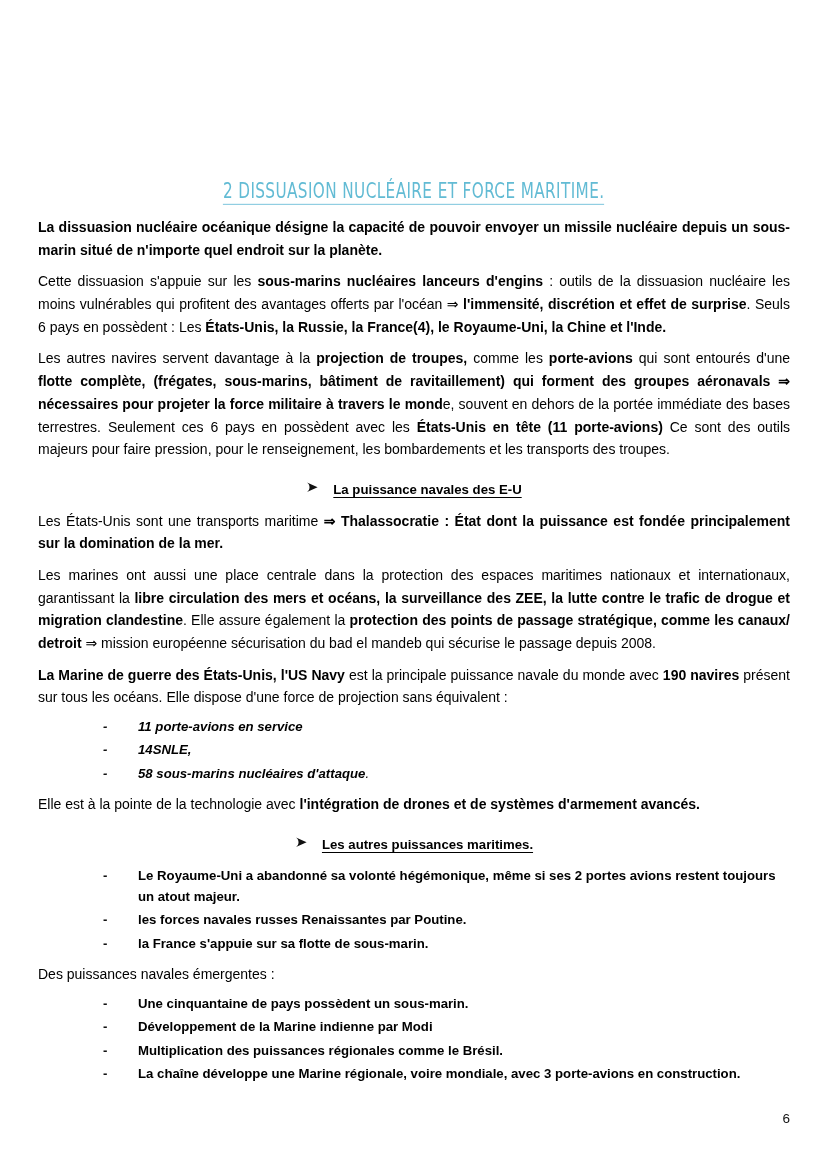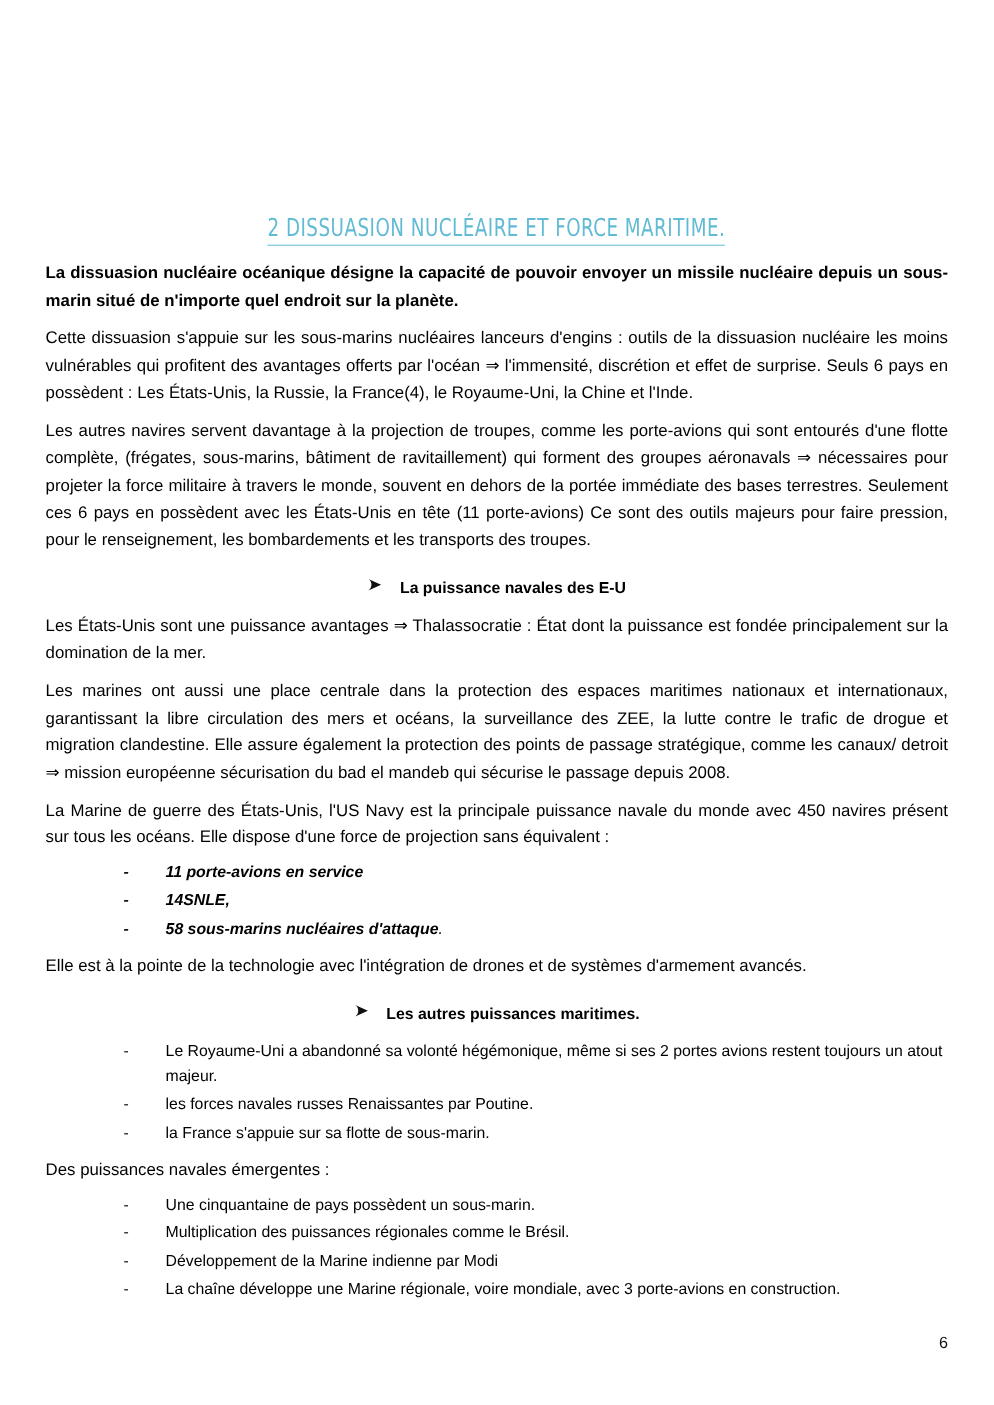--- a/index.html
+++ b/index.html
@@ -50,58 +50,60 @@
   p.body {
     margin: 0 0 9px 0;
     font-size: 14px;
     line-height: 1.62;
     text-align: justify;
     text-justify: inter-word;
     color: #000000;
   }
   p.body.first { margin-top: 11px; }
   p.body.tight { margin-bottom: 7px; }
-  p.body b, p.body strong { font-weight: 400; }
+  p.body b, p.body strong { font-weight: 700; }
 
   .allbold { font-weight: 700; }
 
   
   .subhead {
     margin: 19px 0 10px 0;
     text-align: center;
     font-size: 13.2px;
     line-height: 1.5;
   }
   .subhead .arrow {
     display: inline-block;
     font-family: "DejaVu Sans", sans-serif;
     font-size: 12px;
     color: #111;
     margin-right: 14px;
     vertical-align: 1px;
   }
   .subhead .stext {
     font-weight: 700;
+    text-decoration: underline;
     text-underline-offset: 2.5px;
     text-decoration-thickness: 1.2px;
   }
 
   
   ul.dash {
     list-style: none;
     margin: 0 0 9px 0;
     padding: 0;
   }
   ul.dash > li {
     position: relative;
     padding-left: 100px;
     font-size: 13.2px;
     line-height: 1.62;
     margin: 0 0 2px 0;
     text-align: left;
+    font-weight: bold;
   }
   ul.dash > li::before {
     content: "-";
     position: absolute;
     left: 65px;
     top: 0;
     color: #111;
   }
   ul.dash > li.wide { padding-right: 0; }
   ul.dash.bolded > li { font-weight: 700; font-style: italic; }
@@ -133,25 +135,25 @@
   <p class="body"><span>Les autres navires servent davantage à la </span><b>projection de troupes,</b><span> comme les </span><b>porte-avions</b><span> qui sont entourés d'une </span><b>flotte complète, (frégates, sous-marins, bâtiment de ravitaillement) qui forment des groupes aéronavals </b><b>⇒</b><b> nécessaires pour projeter la force militaire à travers le mond</b><span>e, souvent en dehors de la portée immédiate des bases terrestres. Seulement ces 6 pays en possèdent avec les </span><b>États-Unis en tête (11 porte-avions)</b><span> Ce sont des outils majeurs pour faire pression, pour le renseignement, les bombardements et les transports des troupes.</span></p>
 
   <div class="subhead">
     <span class="arrow">
       <svg width="13" height="11" viewBox="0 0 13 11" aria-hidden="true">
         <path d="M1 0.6 L11.6 5.3 L1 10.1 C4.4 8.0 4.4 2.7 1 0.6 Z" fill="#111111"></path>
       </svg>
     </span><span class="stext">La puissance navales des E-U</span>
   </div>
 
-  <p class="body"><span>Les États-Unis sont une puissance avantages </span><b>⇒</b><b> Thalassocratie : État dont la puissance est fondée principalement sur la domination de la mer.</b></p>
+  <p class="body"><span>Les États-Unis sont une transports maritime </span><b>⇒</b><b> Thalassocratie : État dont la puissance est fondée principalement sur la domination de la mer.</b></p>
 
   <p class="body"><span>Les marines ont aussi une place centrale dans la protection des espaces maritimes nationaux et internationaux, garantissant la </span><b>libre circulation des mers et océans, la surveillance des ZEE, la lutte contre le trafic de drogue et migration clandestine</b><span>. Elle assure également la </span><b>protection des points de passage stratégique, comme les canaux/ detroit </b><span>⇒</span><span> mission européenne sécurisation du bad el mandeb qui sécurise le passage depuis 2008.</span></p>
 
-  <p class="body tight"><b>La Marine de guerre des États-Unis, l'US Navy</b><span> est la principale puissance navale du monde avec </span><b>450 navires</b><span> présent sur tous les océans. Elle dispose d'une force de projection sans équivalent :</span></p>
+  <p class="body tight"><b>La Marine de guerre des États-Unis, l'US Navy</b><span> est la principale puissance navale du monde avec </span><b>190 navires</b><span> présent sur tous les océans. Elle dispose d'une force de projection sans équivalent :</span></p>
 
   <ul class="dash bolded">
     <li>11 porte-avions en service</li>
     <li>14SNLE,</li>
     <li><span>58 sous-marins nucléaires d'attaque</span><span class="nb">.</span></li>
   </ul>
 
   <p class="body"><span>Elle est à la pointe de la technologie avec </span><b>l'intégration de drones et de systèmes d'armement avancés.</b></p>
 
   <div class="subhead">
@@ -166,20 +168,20 @@
   <ul class="dash">
     <li class="wide">Le Royaume-Uni a abandonné sa volonté hégémonique, même si ses 2 portes avions restent toujours un atout majeur.</li>
     <li>les forces navales russes Renaissantes par Poutine.</li>
     <li>la France s'appuie sur sa flotte de sous-marin.</li>
   </ul>
 
   <p class="body tight">Des puissances navales émergentes :</p>
 
   <ul class="dash">
     <li>Une cinquantaine de pays possèdent un sous-marin.</li>
+    <li>Développement de la Marine indienne par Modi</li>
     <li>Multiplication des puissances régionales comme le Brésil.</li>
-    <li>Développement de la Marine indienne par Modi</li>
     <li>La chaîne développe une Marine régionale, voire mondiale, avec 3 porte-avions en construction.</li>
   </ul>
 
   <div class="page-number">6</div>
 
 </div>
 
 </body></html>

